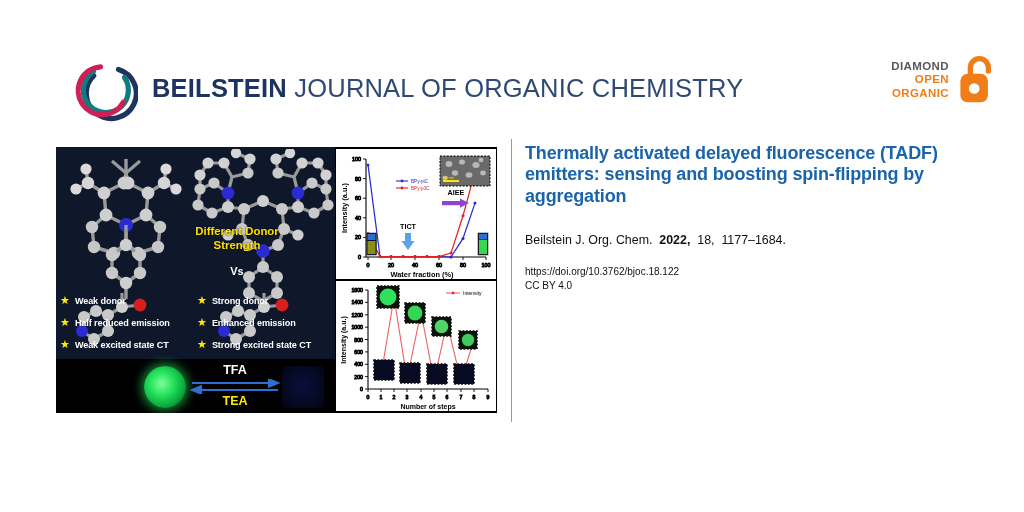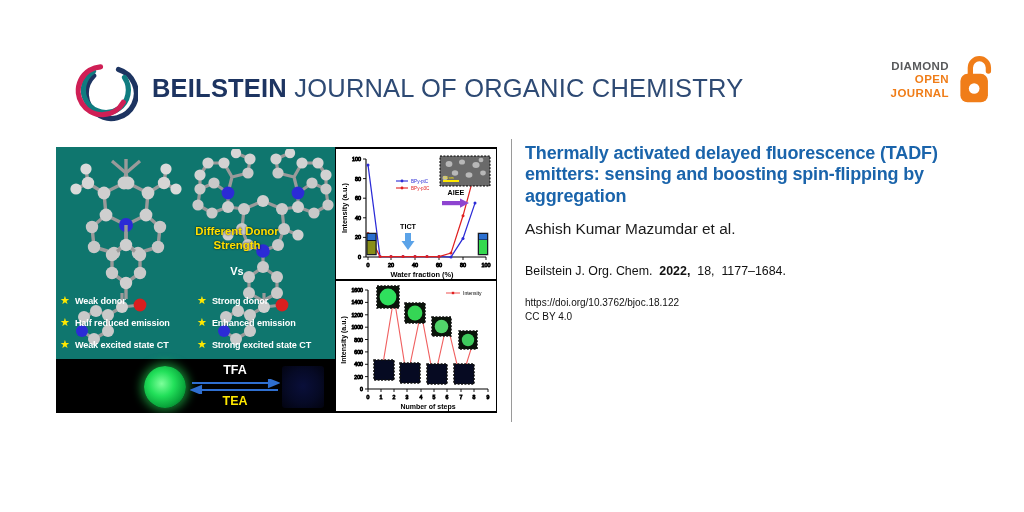--- a/index.html
+++ b/index.html
@@ -50,21 +50,21 @@
   }
 
   
   .ga {
     position: absolute; left: 56px; top: 147px;
     width: 441px; height: 266px;
     background: #000; overflow: hidden;
   }
   .ga-left {
     position: absolute; left: 0; top: 0;
-    width: 279px; height: 212px; background: #0f766e;
+    width: 279px; height: 212px; background: #0f172a;
   }
   .ga-right {
     position: absolute; left: 279px; top: 0;
     width: 162px; height: 266px; background: #000;
     display: flex; flex-direction: column; gap: 2px;
     padding: 2px 1px;
   }
   .panel {
     background: #fff; flex: 1 1 0; position: relative; overflow: hidden;
   }
@@ -156,21 +156,21 @@
     </div>
     <div class="wordmark">
       <span class="wm-bold">BEILSTEIN</span><span>&nbsp;</span><span class="wm-light">JOURNAL OF ORGANIC CHEMISTRY</span>
     </div>
   </div>
 
   <div class="doa">
     <div class="doa-text">
       <div class="doa-diamond">DIAMOND</div>
       <div class="doa-open">OPEN</div>
-      <div class="doa-access">JOURNAL</div>
+      <div class="doa-access">ORGANIC</div>
     </div>
     <svg class="doa-lock" viewBox="0 0 40 52" aria-hidden="true">
       <path d="M13 20 V13 a9.5 9.5 0 0 1 19 0 v3.5" fill="none" stroke="#f07d18" stroke-width="5.6" stroke-linecap="round"></path>
       <rect x="2.5" y="19.5" width="29" height="30" rx="7.5" fill="#f07d18"></rect>
       <circle cx="17" cy="35" r="5.6" fill="#ffffff"></circle>
     </svg>
   </div>
 
   <div class="divider"></div>
 
@@ -581,21 +581,20 @@
             <rect x="91" y="83" width="20" height="20" fill="#060a22" stroke="#111" stroke-width="1.6" stroke-dasharray="2 1.4"></rect>
             <rect x="118" y="83" width="20" height="20" fill="#060a22" stroke="#111" stroke-width="1.6" stroke-dasharray="2 1.4"></rect>
           </g>
         </svg>
       </div>
     </div>
   </div>
 
   <div class="meta">
     <div class="art-title">Thermally activated delayed fluorescence (TADF) emitters: sensing and boosting spin-flipping by aggregation</div>
-    <div class="art-authors">Ashish Kumar Mazumdar et al.</div>
     <div class="art-citation">
       <span class="it">Beilstein J. Org. Chem.</span>
       <span>&nbsp;</span><span class="bd">2022,</span>
       <span>&nbsp;</span><span class="it">18,</span>
       <span>&nbsp;</span><span>1177–1684.</span>
     </div>
     <div class="art-links">
       <div>https://doi.org/10.3762/bjoc.18.122</div>
       <div>CC BY 4.0</div>
     </div>

